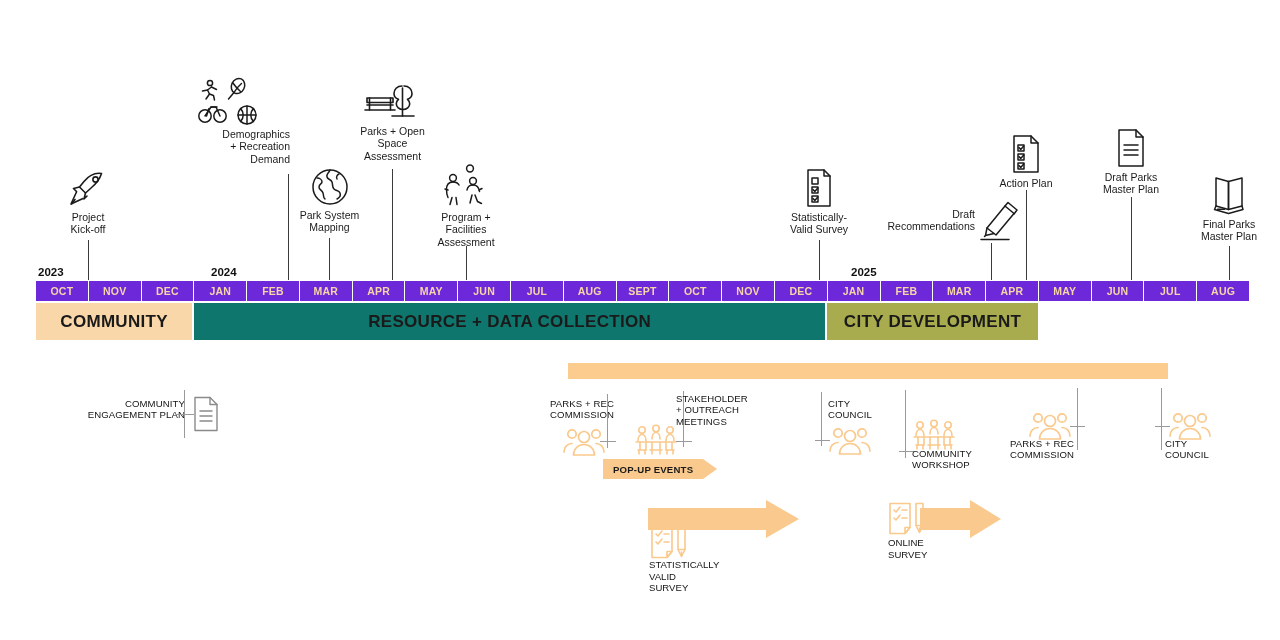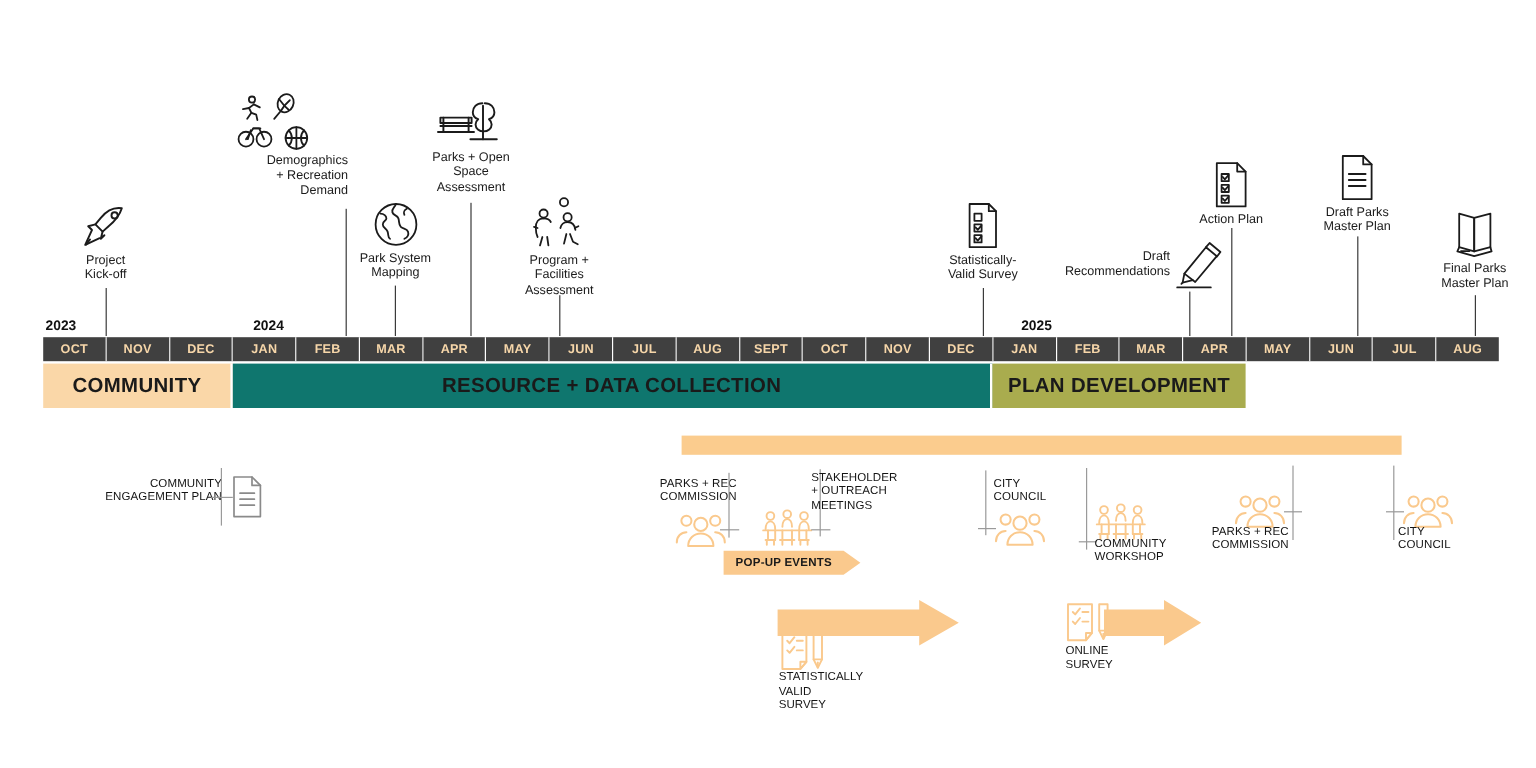--- a/index.html
+++ b/index.html
@@ -6,21 +6,21 @@
   body{
     width:1280px;height:640px;background:#ffffff;
     font-family:"Liberation Sans", sans-serif;
     position:relative;overflow:hidden;
   }
   #stage{position:absolute;left:0;top:0;width:1280px;height:640px;}
 
   
   .months-row{position:absolute;left:36px;top:281px;width:1213px;height:20px;display:flex;}
   .month-cell{
-    flex:1 1 0;background:#404040;color:#f6d6a9;
+    flex:1 1 0;background:#6d28d9;color:#f6d6a9;
     font-size:10.5px;font-weight:bold;letter-spacing:.2px;
     display:flex;align-items:center;justify-content:center;
     border-right:1px solid #ffffff;box-sizing:border-box;
   }
   .month-cell:last-child{border-right:none;}
 
   .year-label{position:absolute;font-size:11.5px;font-weight:bold;color:#111;}
 
   .phases-row{position:absolute;left:36px;top:303px;width:1213px;height:37px;display:flex;}
   .phase{
@@ -302,21 +302,21 @@
     </div>
 
   <div class="phases-row" id="phases-row">
       <div class="phase" style="width: 13.0435%; background: rgb(250, 215, 168);">
         <span>COMMUNITY</span>
       </div>
       <div class="phase" style="width: 52.1739%; background: #0f766e;">
         <span>RESOURCE + DATA COLLECTION</span>
       </div>
       <div class="phase" style="width: 17.3913%; background: rgb(169, 172, 78);">
-        <span>PLAN DEVELOPMENT</span>
+        <span>CITY DEVELOPMENT</span>
       </div>
     </div>
 
   <div class="eng-bar-shadow" style="left:568px;top:363px;width:600px;height:16px;"></div>
 
   <div class="eng-item" style="left:60px;top:398px;width:125px;text-align:right;">
     <div class="eng-label">COMMUNITY
 ENGAGEMENT PLAN</div>
   </div>
   <div class="vline" style="left:184px;top:390px;height:48px;"></div>

